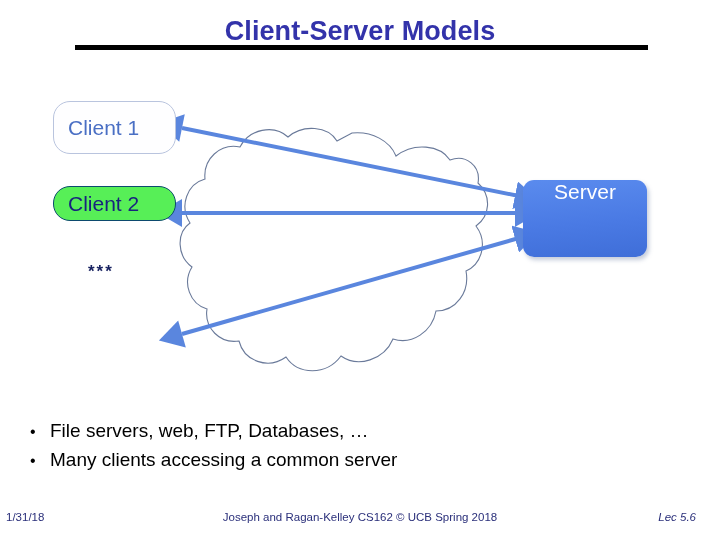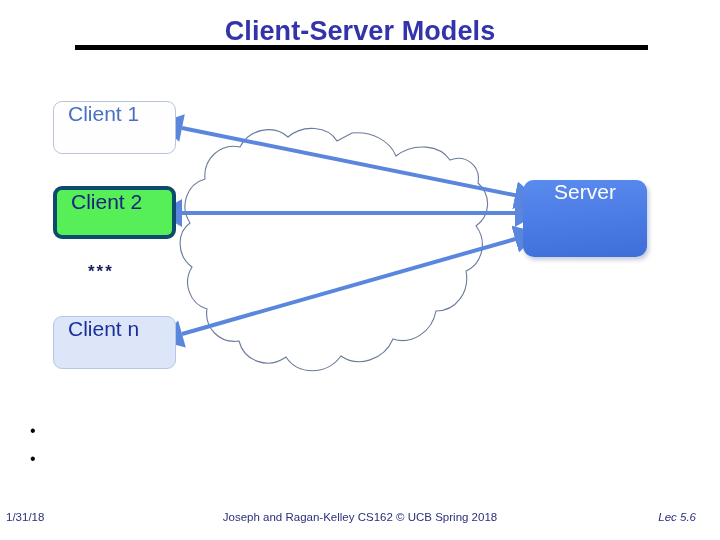--- a/index.html
+++ b/index.html
@@ -48,36 +48,37 @@
     height: 540px;
   }
   #diagram svg {
     display: block;
   }
 
   
   .client-box {
     position: absolute;
     box-sizing: border-box;
-    border-radius: 9px;
+    border-radius: 17px;
     display: flex;
+    align-items: center;
     padding-left: 14px;
     font-size: 21px;
     white-space: nowrap;
   }
   #client1 {
     left: 53px;  top: 101px;  width: 123px; height: 53px;
     background: #fefeff;
     border: 1px solid #b9c4de;
     color: #4a6fc4;
   }
   #client2 {
-    left: 53px;  top: 186px;  width: 123px; height: 53px;
+    left: 53px;  top: 186px;  width: 123px; height: 35px;
     background: #57ef57;
-    border: 4px solid #0c4a6e;
+    border: 1px solid #0c4a6e;
     color: #18237e;
   }
   #clientn {
     left: 53px;  top: 316px;  width: 123px; height: 53px;
     background: #dde6f8;
     border: 1px solid #b6c6e6;
     color: #1b2f9c;
   }
 
   
@@ -214,34 +215,33 @@
   <div class="client-box" id="client1">
     <span>Client 1</span>
   </div>
 
   <div class="client-box" id="client2">
     <span>Client 2</span>
   </div>
 
   <div id="ellipsis">***</div>
 
-  <div class="client-box" id="clientn">
-    <span>Client n</span>
-  </div>
 
   <div id="server">
     <span>Server</span>
   </div>
 
   <div id="bullets">
     <div class="bullet-row">
       <span class="bullet-dot">•</span>
+      <span>File servers, web, FTP, Databases, …</span>
     </div>
     <div class="bullet-row">
       <span class="bullet-dot">•</span>
+      <span>Many clients accessing a common server</span>
     </div>
   </div>
 
   <div id="footer">
     <span id="footer-date">1/31/18</span>
     <span id="footer-center">Joseph and Ragan-Kelley CS162 © UCB Spring 2018</span>
     <span id="footer-lec">Lec 5.6</span>
   </div>
 
 </div>

